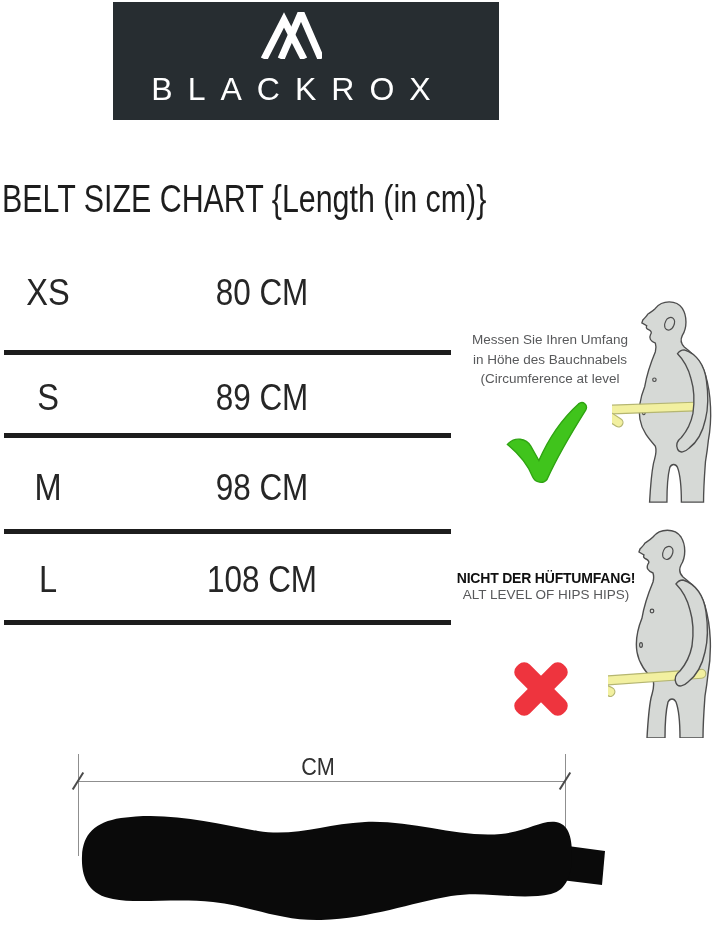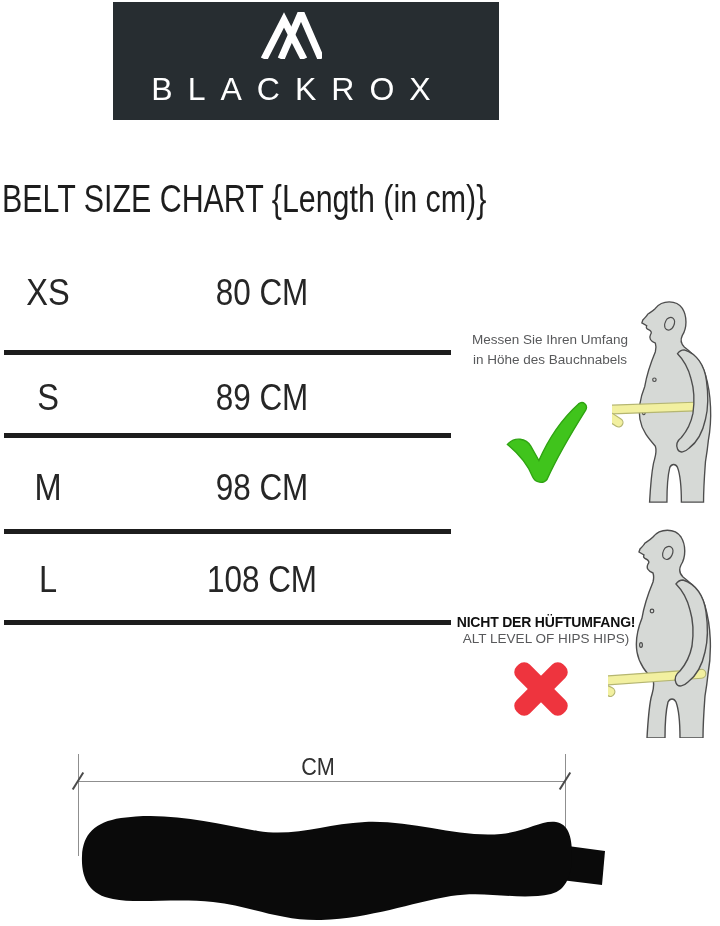--- a/index.html
+++ b/index.html
@@ -22,21 +22,21 @@
   .size-value{position:absolute;left:112px;width:300px;text-align:center;transform:scaleX(0.85);white-space:nowrap;}
   .row-xs{top:272px}.row-s{top:377px}.row-m{top:467px}.row-l{top:559px}.row-xl{top:647px}
   .rule{position:absolute;left:4px;width:447px;height:5px;background:var(--rule-color,#1d1d1d);}
   .rule-1{top:350px}.rule-2{top:433px}.rule-3{top:529px}.rule-4{top:620px}
 
   
   .note-correct{position:absolute;left:460px;top:298px;width:180px;text-align:center;
                 font-size:13.5px;line-height:19.5px;color:#58595b;margin-top:32px;}
   .note-wrong{position:absolute;left:452px;top:570px;width:188px;text-align:center;
               font-size:13.5px;line-height:16.5px;color:#58595b;}
-  .note-wrong .warn-title{font-size:14px;font-weight:bold;color:#101010;letter-spacing:-0.2px;white-space:nowrap;margin-top:44px;}
+  .note-wrong .warn-title{font-size:14px;font-weight:bold;color:#101010;letter-spacing:-0.2px;white-space:nowrap;}
 
   .check-mark{position:absolute;left:502px;top:394px;}
   .cross-mark{position:absolute;left:505px;top:653px;}
   .figure-1{position:absolute;left:612px;top:292px;}
   .figure-2{position:absolute;left:608px;top:524px;}
 
   
   .dim-hline{position:absolute;left:78px;top:781px;width:488px;height:1px;background:#8f8f8f;}
   .dim-vline{position:absolute;top:754px;width:1px;height:102px;background:#8f8f8f;}
   .dim-v-left{left:78px}.dim-v-right{left:565px}
@@ -82,20 +82,21 @@
   <div class="size-row row-l">
     <span class="size-label">L</span>
     <span class="size-value">108 CM</span>
   </div>
   <div class="rule rule-4"></div>
 
 
   <div class="note-correct">
     <div>Messen Sie Ihren Umfang</div>
     <div>in Höhe des Bauchnabels</div>
+    <div>(Circumference at level</div>
   </div>
 
   <svg class="check-mark" width="90" height="90" viewBox="0 0 100 100">
     <path d="M 6 56 C 14 47 27 49 32 58 L 41 74 C 51 51 65 29 85 11 C 90 7 96 12 93 18
              C 76 45 60 73 50 95 C 46 100 37 99 34 92 C 29 79 18 66 6 56 Z" style="fill:var(--check-green,#40c41c);stroke:var(--check-green-edge,#2fa312);stroke-width:1.5"></path>
   </svg>
 
   <div class="note-wrong">
     <div class="warn-title">NICHT DER HÜFTUMFANG!</div>
     <div>ALT LEVEL OF HIPS HIPS)</div>

